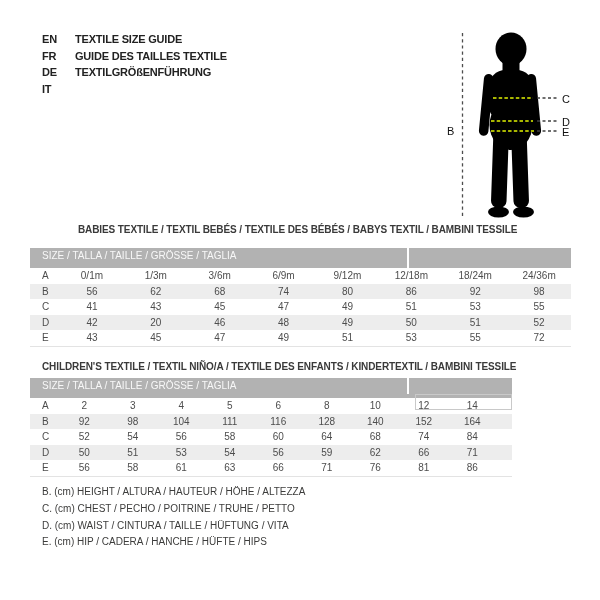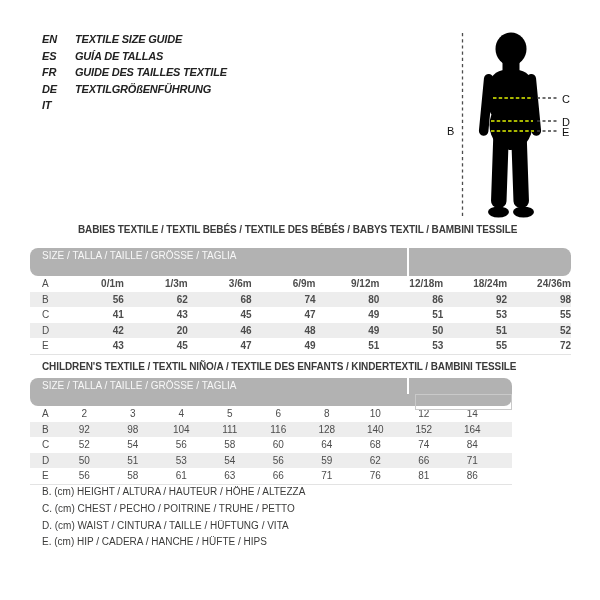--- a/index.html
+++ b/index.html
@@ -3,42 +3,42 @@
 <meta charset="utf-8">
 <style>
   html,body{margin:0;padding:0;background:#fff;}
   #canvas{
     position:relative;width:600px;height:600px;background:#ffffff;overflow:hidden;
     font-family:"Liberation Sans", sans-serif;color:#4d4d4d;
   }
   
   #lang-list{position:absolute;left:42px;top:31px;}
   .lang-row{display:flex;height:16.5px;line-height:16.5px;
-    font-size:11px;font-weight:600;color:#222;letter-spacing:-0.2px;font-style:italic;}
+    font-size:11px;font-weight:600;color:#222;letter-spacing:-0.2px;}
   .lang-code{width:33px;}
   
   #figure-wrap{position:absolute;left:440px;top:25px;width:140px;height:200px;}
   
   .section-title{position:absolute;left:42px;font-size:10px;font-weight:700;
     color:#3a3a3a;letter-spacing:-0.1px;white-space:nowrap;}
   #babies-title{top:224px;padding-left:36px;}
   #children-title{top:361px;}
   
   .size-table{position:absolute;left:30px;}
   #babies-table{top:248px;width:541px;}
   #children-table{top:378px;width:482px;}
-  .size-bar{height:28px;line-height:16px;background:#b2b2b2;color:#f8f8f8;
-    font-size:10px;padding-left:12px;position:relative;border-radius:8px;}
+  .size-bar{height:20px;line-height:16px;background:#b2b2b2;color:#f8f8f8;
+    font-size:10px;padding-left:12px;position:relative;}
   .size-bar span{position:relative;z-index:2;}
   .trow{display:flex;height:15.6px;line-height:15.6px;font-size:10px;
     color:#4d4d4d;position:relative;z-index:1;}
   .trow.striped{background:#ededed;}
   .trow.last{border-bottom:1px solid #e3e3e3;}
   .rlabel{width:30px;padding-left:12px;box-sizing:border-box;flex:none;}
-  .b-cell{flex:1;text-align:right;font-weight:bold;}
+  .b-cell{flex:1;text-align:center;}
   .c-cell{width:48.5px;flex:none;text-align:center;}
   .c-fill{flex:1;}
   .artifact-line{position:absolute;width:2px;background:#ffffff;z-index:1;}
   #babies-artifact{left:377px;top:0;height:31px;}
   #children-artifact{left:377px;top:0;height:16px;}
   #children-box{position:absolute;left:385px;top:16px;width:97px;height:16px;
     border:1px solid #c9c9c9;box-sizing:border-box;pointer-events:none;z-index:2;}
   
   #legend{position:absolute;left:42px;top:484px;}
   .legend-row{height:16.8px;line-height:16.8px;font-size:10px;color:#3c3c3b;
@@ -46,24 +46,20 @@
 </style>
 </head>
 <body>
 
 <div id="canvas">
 
   <div id="lang-list">
       <div class="lang-row">
         <span class="lang-code">EN</span>
         <span>TEXTILE SIZE GUIDE</span>
-      </div>
-      <div class="lang-row">
-        <span class="lang-code">ES</span>
-        <span>GUÍA DE TALLAS</span>
       </div>
       <div class="lang-row">
         <span class="lang-code">FR</span>
         <span>GUIDE DES TAILLES TEXTILE</span>
       </div>
       <div class="lang-row">
         <span class="lang-code">DE</span>
         <span>TEXTILGRÖßENFÜHRUNG</span>
       </div>
       <div class="lang-row">

